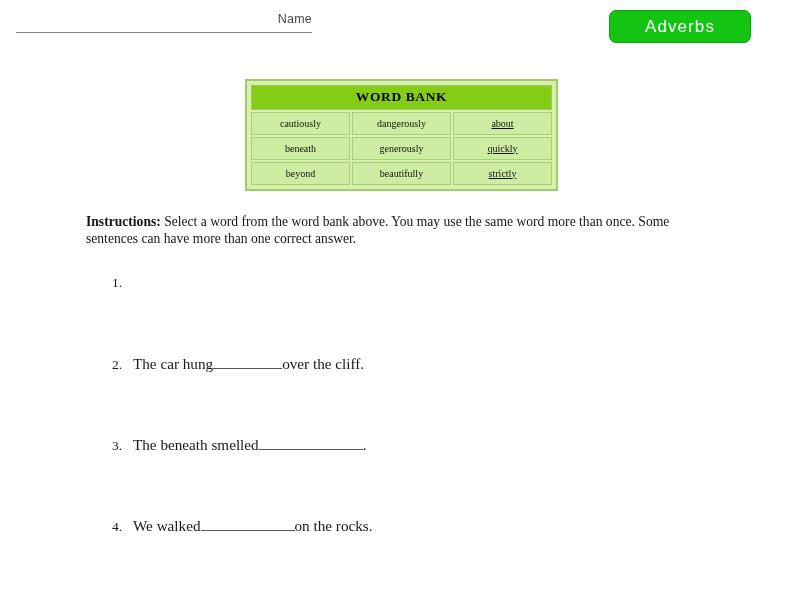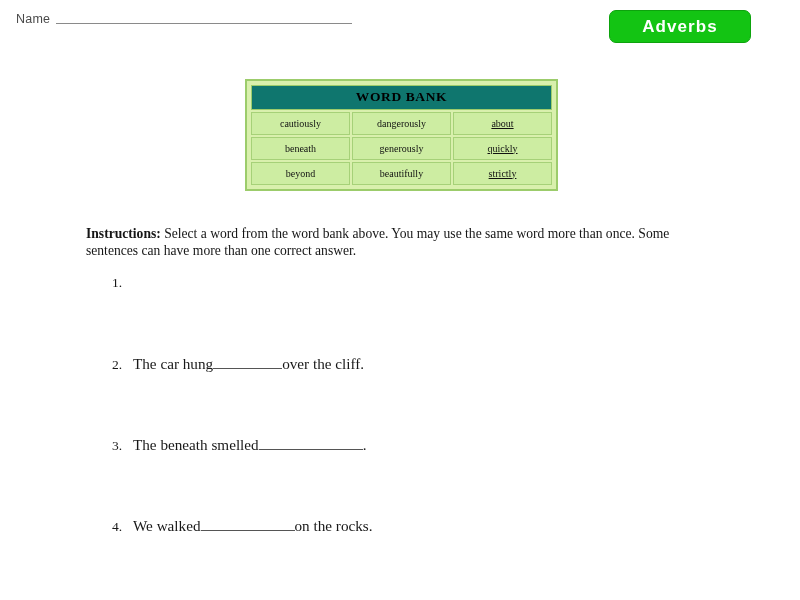--- a/index.html
+++ b/index.html
@@ -25,20 +25,21 @@
     height: 58px;
   }
 
   #name-field {
     position: absolute;
     left: 16px;
     top: 12px;
     display: flex;
     align-items: flex-end;
     gap: 6px;
+    flex-direction: column;
   }
   #name-label {
     font-family: "Liberation Sans", sans-serif;
     font-size: 12.5px;
     color: #4a4a4a;
     line-height: 14px;
     letter-spacing: 0.2px;
   }
   #name-line {
     width: 296px;
@@ -53,21 +54,20 @@
     top: 10px;
     width: 142px;
     height: 33px;
     background: #13c413;
     border: 1px solid #0da30d;
     border-radius: 7px;
     box-sizing: border-box;
     display: flex;
     align-items: center;
     justify-content: center;
-    font-weight: bold;
   }
   #title-badge-label {
     font-family: "Liberation Sans", sans-serif;
     font-size: 17px;
     color: #ffffff;
     letter-spacing: 1.1px;
     line-height: 19px;
   }
 
   
@@ -81,21 +81,21 @@
     box-sizing: border-box;
     padding: 2px;
   }
   #word-bank table {
     border-collapse: separate;
     border-spacing: 2px;
     width: 100%;
     table-layout: fixed;
   }
   #word-bank th {
-    background: #0f766e;
+    background: #84cc16;
     border: 1px solid #9ccc6b;
     font-family: "Liberation Serif", serif;
     font-weight: bold;
     font-size: 13.5px;
     letter-spacing: 0.6px;
     color: #000000;
     padding: 3px 0 4px 0;
     text-align: center;
     margin-left: 29px;
   }
@@ -110,21 +110,21 @@
     height: 16px;
   }
   .wb-col-1 { width: 34%; }
   .wb-col-2 { width: 40%; margin-left: 48px; }
   .wb-col-3 { width: 26%; text-decoration: underline; }
 
   
   #instructions {
     position: absolute;
     left: 86px;
-    top: 226px;
+    top: 214px;
     width: 615px;
     font-size: 13.6px;
     line-height: 16.5px;
     color: #151515;
   }
   #instructions-label {
     font-weight: bold;
   }
 
   

